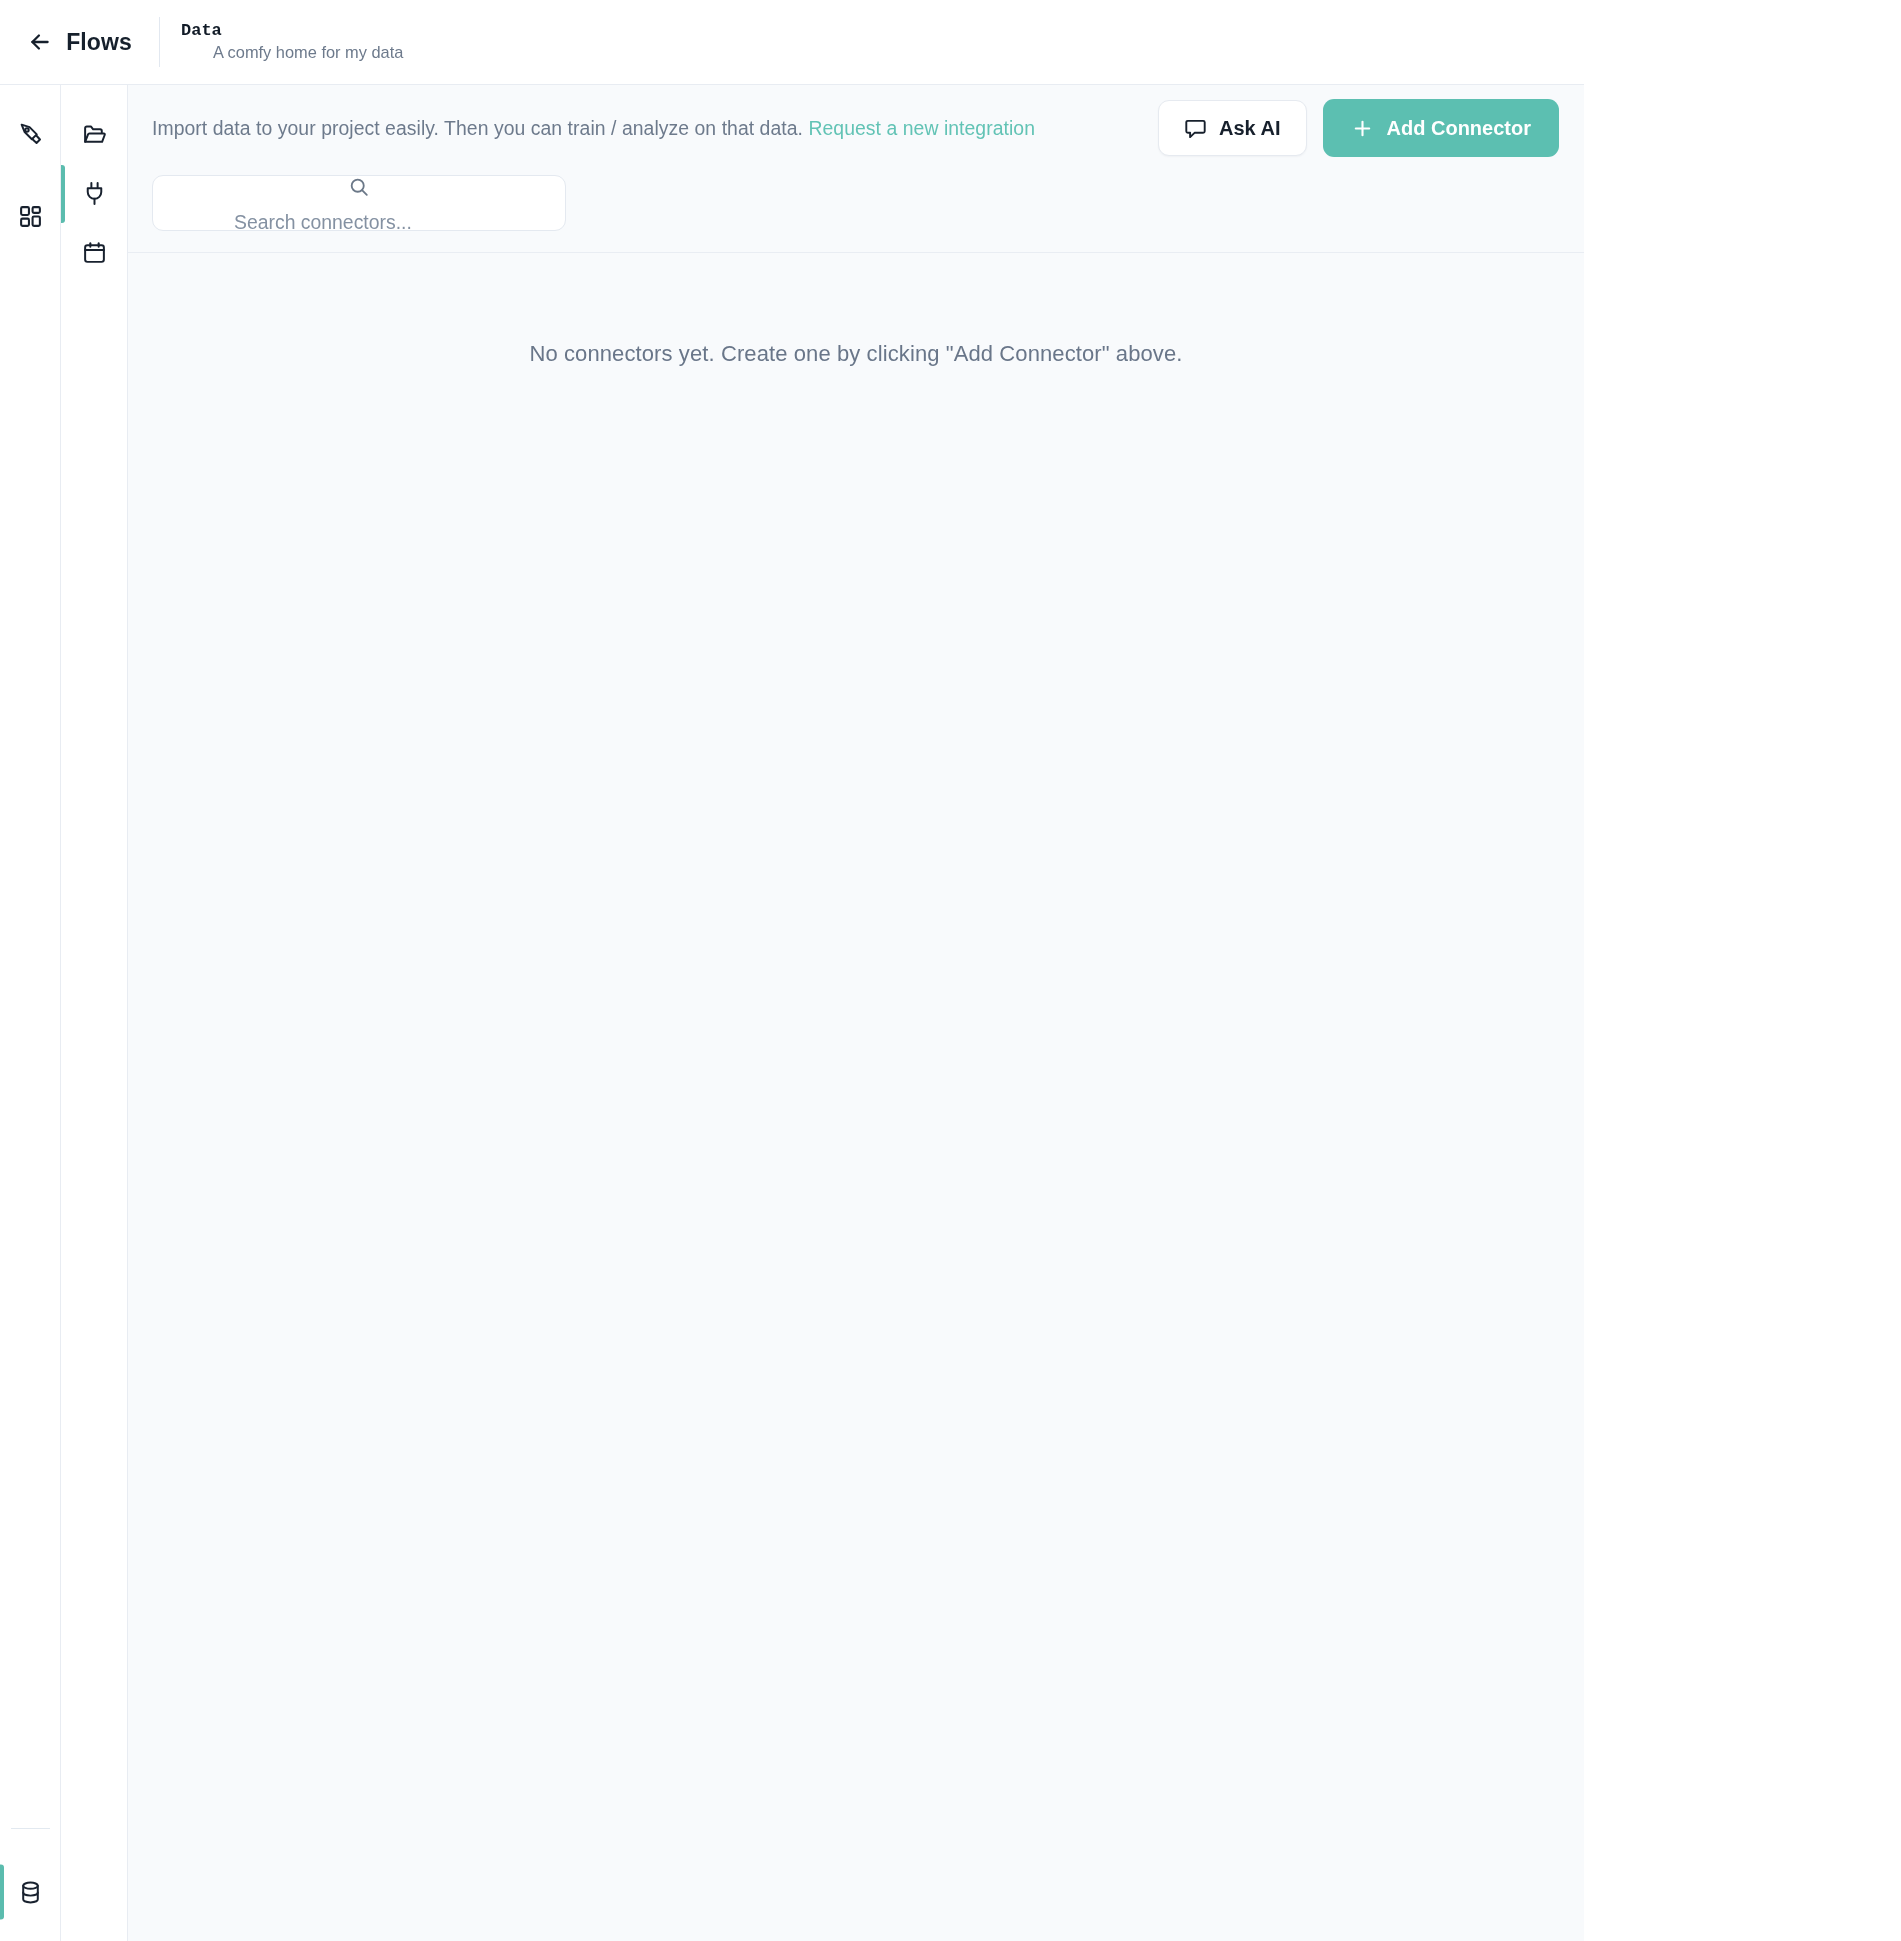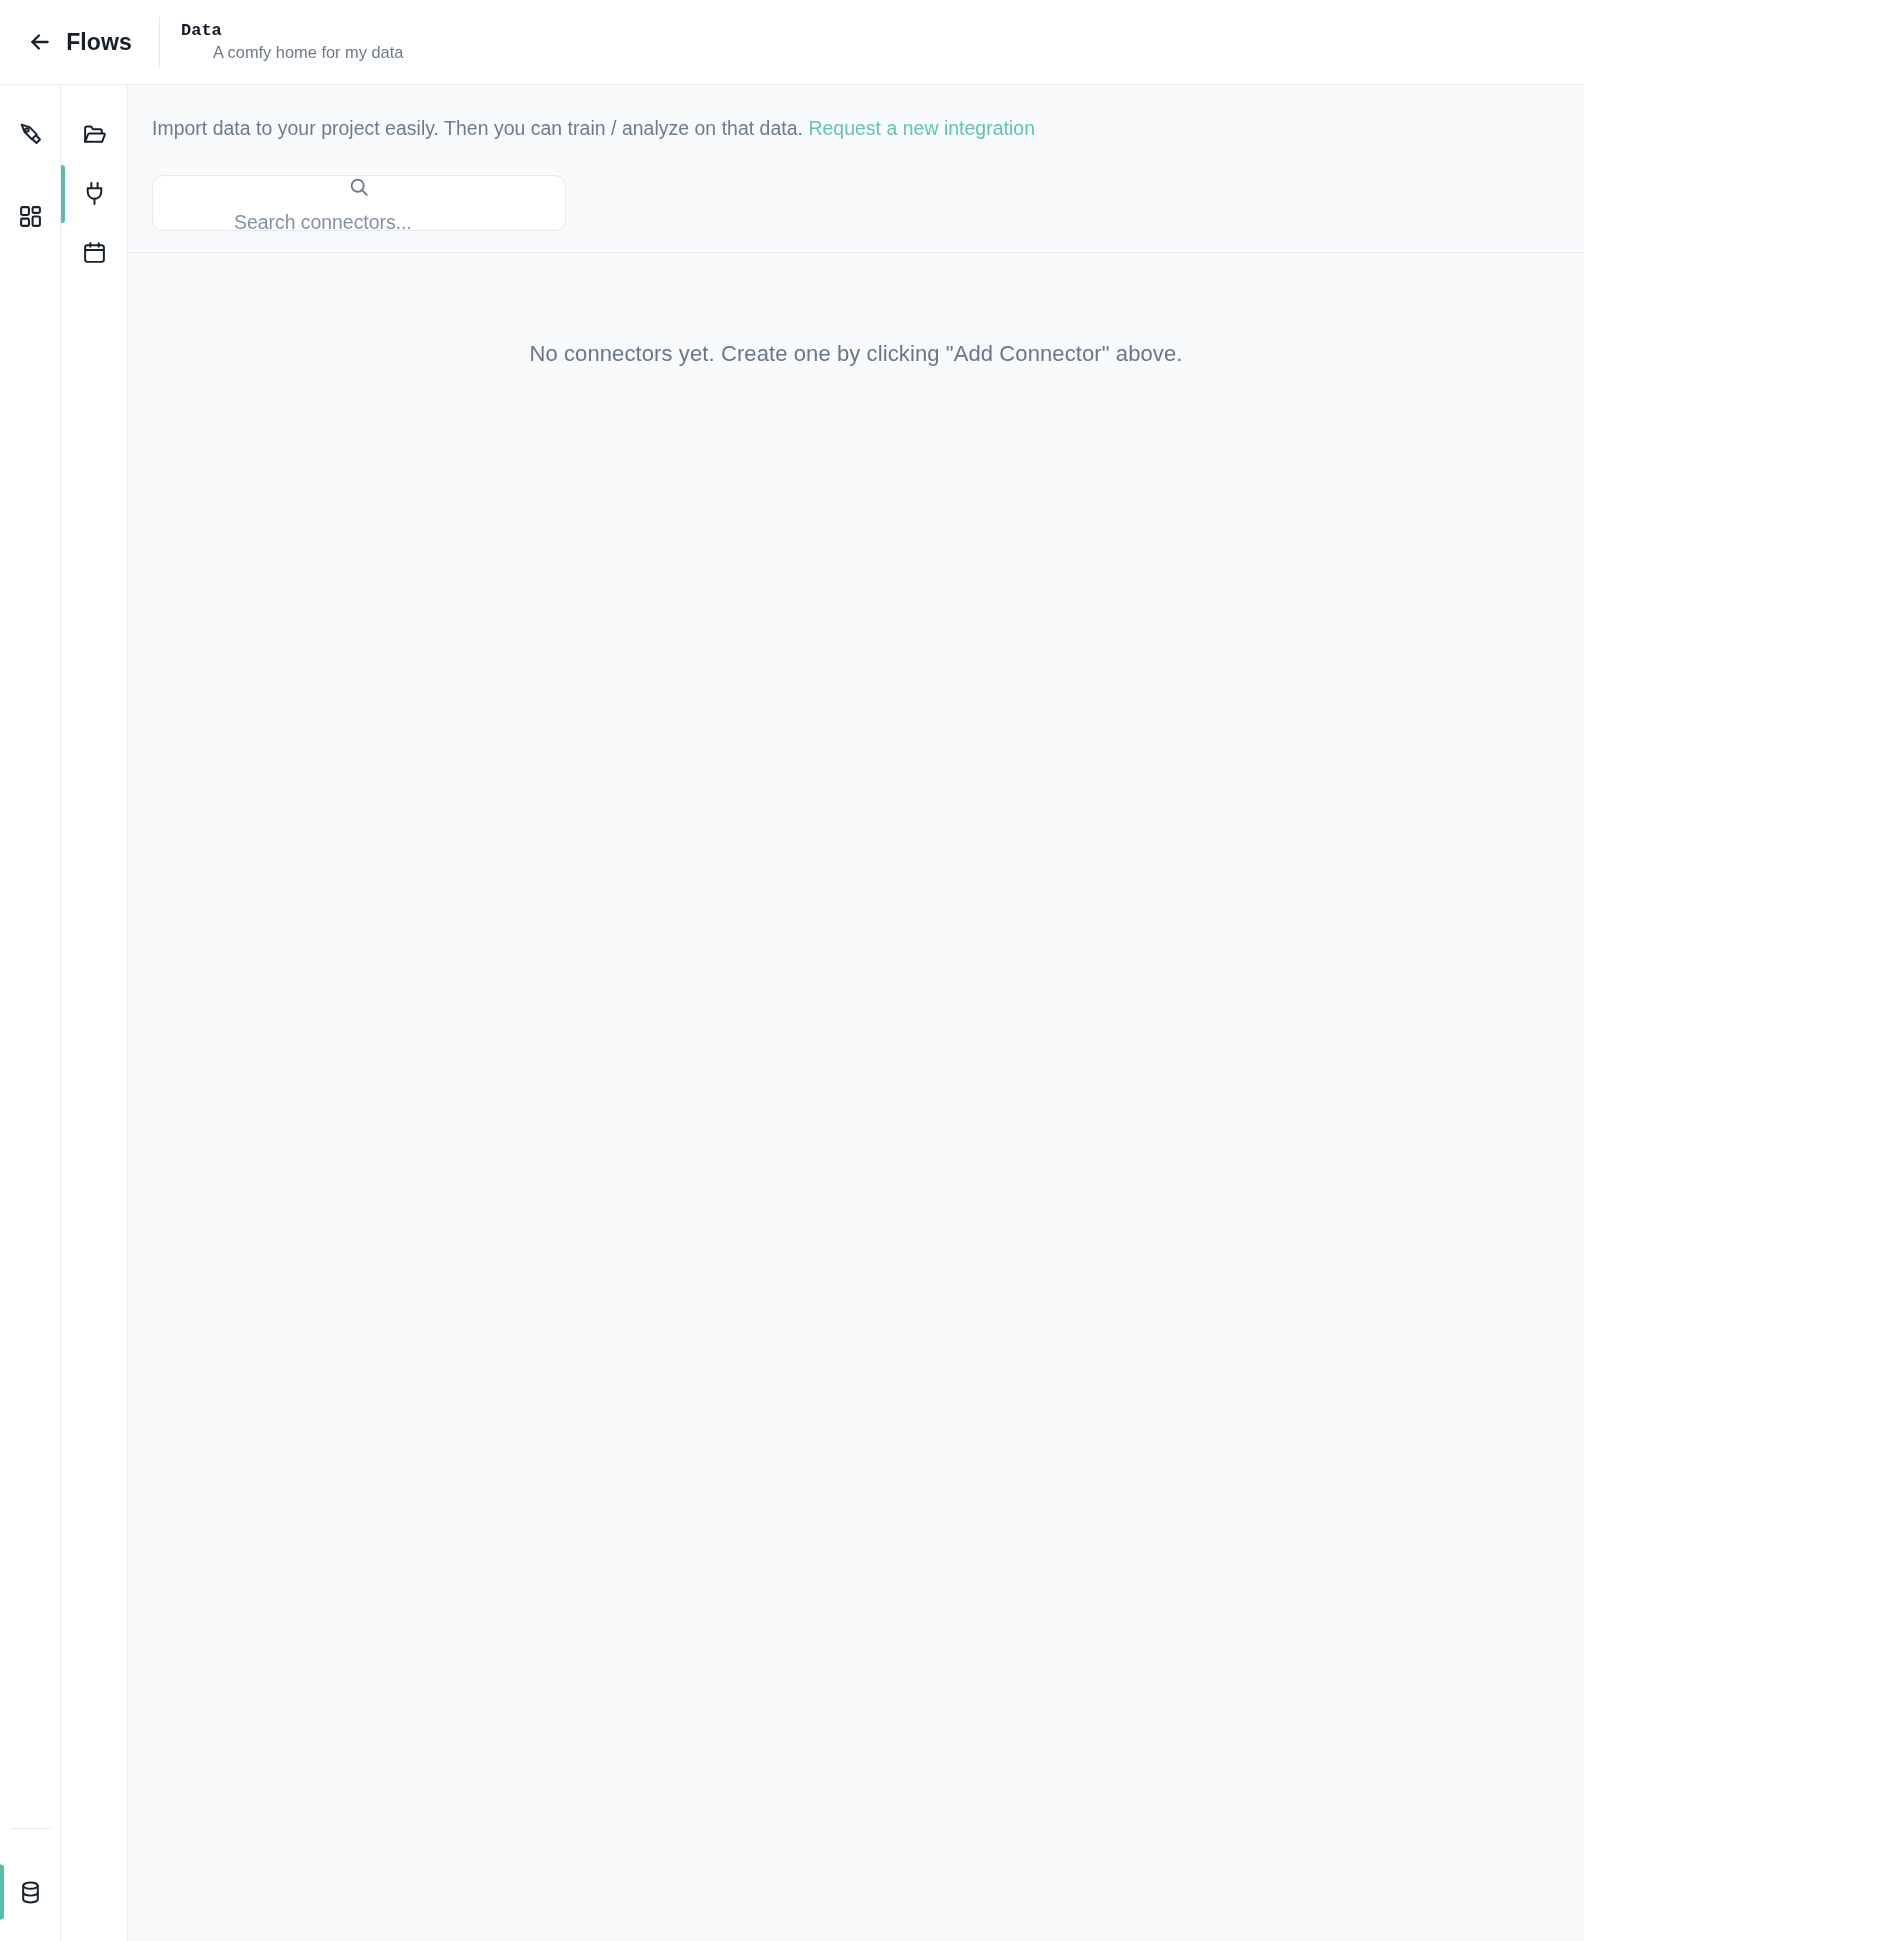--- a/index.html
+++ b/index.html
@@ -431,20 +431,40 @@
     </div>
 
     <div class="main">
 
       <div class="promo-row">
         <div class="promo-text">
           <span>Import data to your project easily. Then you can train / analyze on that data.</span>
           <span class="promo-link">Request a new integration</span>
         </div>
 
+        <div class="promo-actions">
+          <button class="btn-askai">
+            <span>
+              <svg viewBox="0 0 24 24" fill="none" stroke="currentColor" stroke-width="2" stroke-linecap="round" stroke-linejoin="round">
+                <path d="M20 4H4a1.6 1.6 0 0 0-1.6 1.6v9.3A1.6 1.6 0 0 0 4 16.5h2.4V21l4.6-4.5H20a1.6 1.6 0 0 0 1.6-1.6V5.6A1.6 1.6 0 0 0 20 4z"></path>
+              </svg>
+            </span>
+            <span>Ask AI</span>
+          </button>
+
+          <button class="btn-add">
+            <span>
+              <svg viewBox="0 0 24 24" fill="none" stroke="currentColor" stroke-width="2.2" stroke-linecap="round" stroke-linejoin="round">
+                <line x1="12" y1="5" x2="12" y2="19"></line>
+                <line x1="5" y1="12" x2="19" y2="12"></line>
+              </svg>
+            </span>
+            <span>Add Connector</span>
+          </button>
+        </div>
       </div>
 
       <div class="filter-row">
         <div class="search-box">
           <span>
             <svg viewBox="0 0 24 24" fill="none" stroke="currentColor" stroke-width="2" stroke-linecap="round" stroke-linejoin="round">
               <circle cx="10.6" cy="10.6" r="6.6"></circle>
               <line x1="15.6" y1="15.6" x2="20.5" y2="20.5"></line>
             </svg>
           </span>

